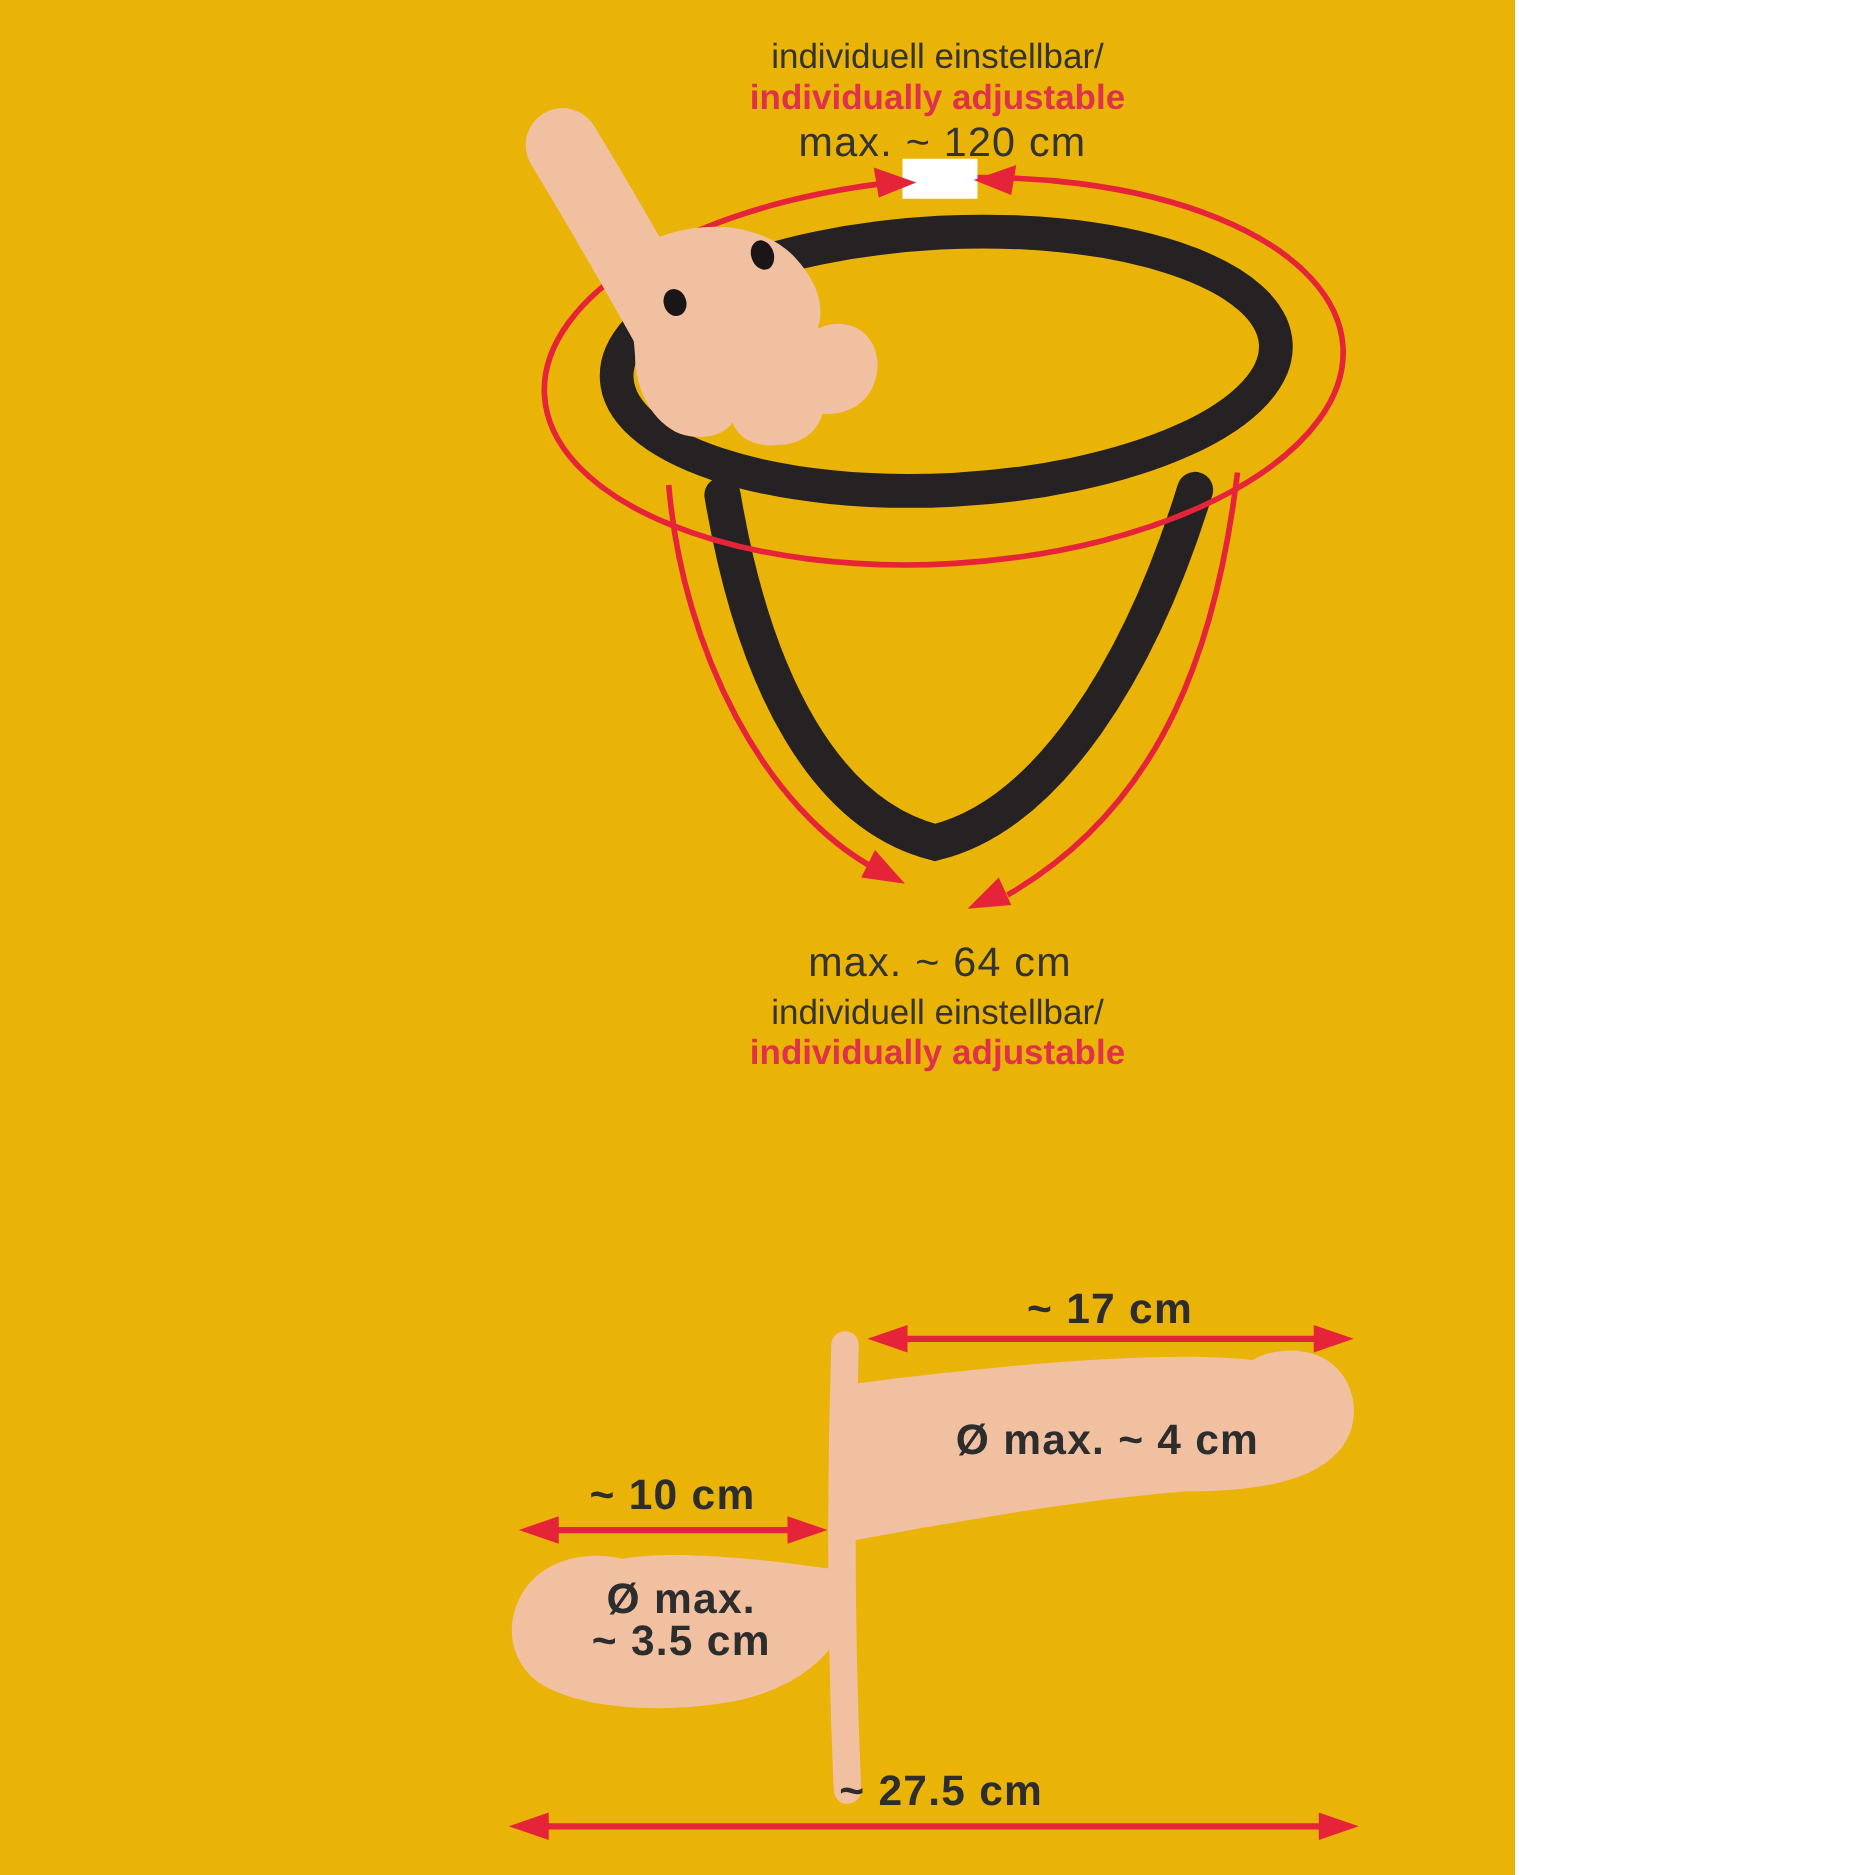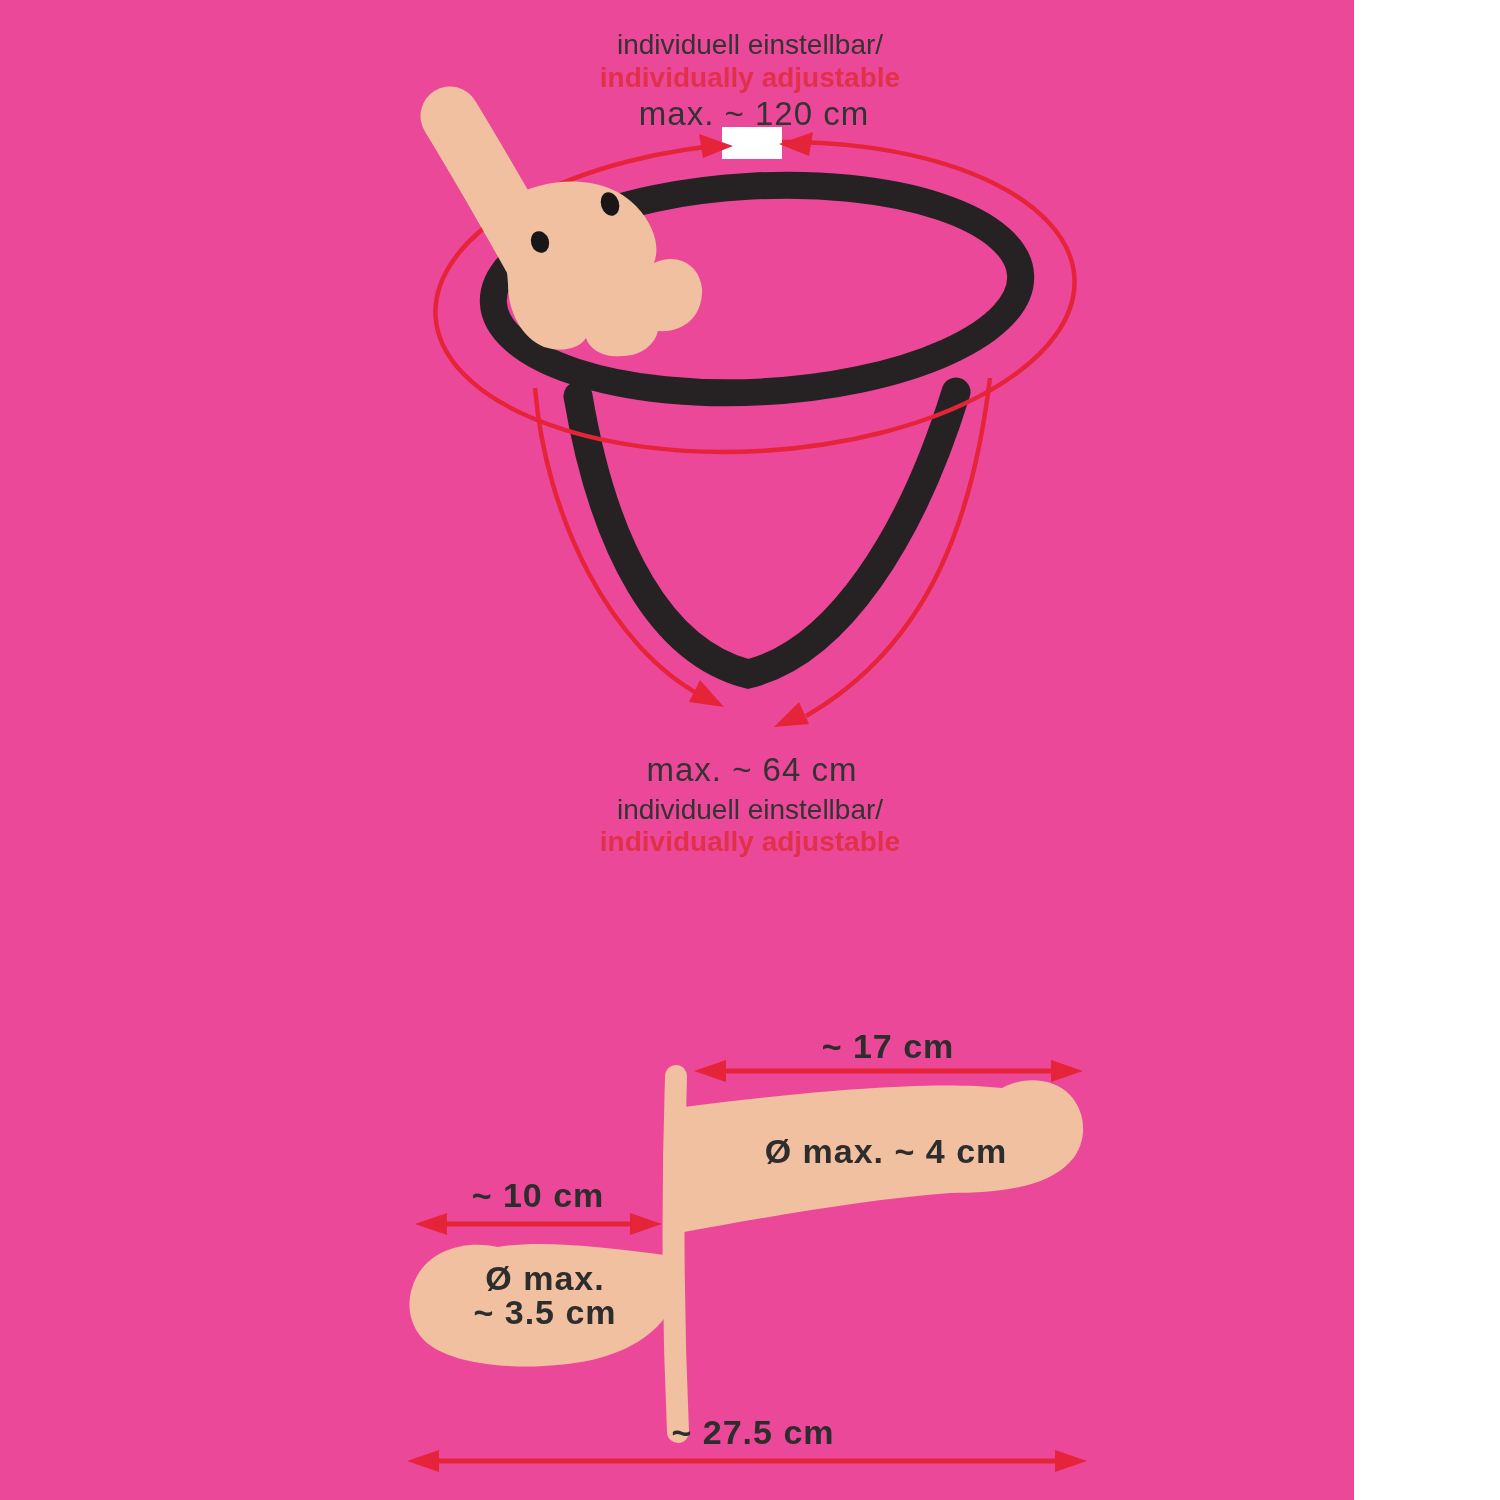--- a/index.html
+++ b/index.html
@@ -1,17 +1,17 @@
 <!DOCTYPE html>
 <html><head>
 <meta charset="utf-8">
 <style>
   html,body{margin:0;padding:0;background:#ffffff;}
   body{width:1500px;height:1500px;font-family:"Liberation Sans",sans-serif;}
-  #stage{width:1354px;height:1500px;position:relative;background:#ec4899;overflow:hidden;}
+  #stage{width:1212px;height:1500px;position:relative;background:#eab308;overflow:hidden;}
   svg{display:block;}
   text{font-family:"Liberation Sans","DejaVu Sans",sans-serif;}
   .note-de{font-size:28px;font-weight:400;fill:#333333;}
   .note-en{font-size:28px;font-weight:700;fill:#e0314b;}
   .max-label{font-size:33px;font-weight:400;fill:#333333;letter-spacing:1px;}
   .dim-label{font-size:34px;font-weight:700;fill:#2d2d2d;letter-spacing:1px;}
   .ctr{text-anchor:middle;}
 </style>
 </head>
 <body>

